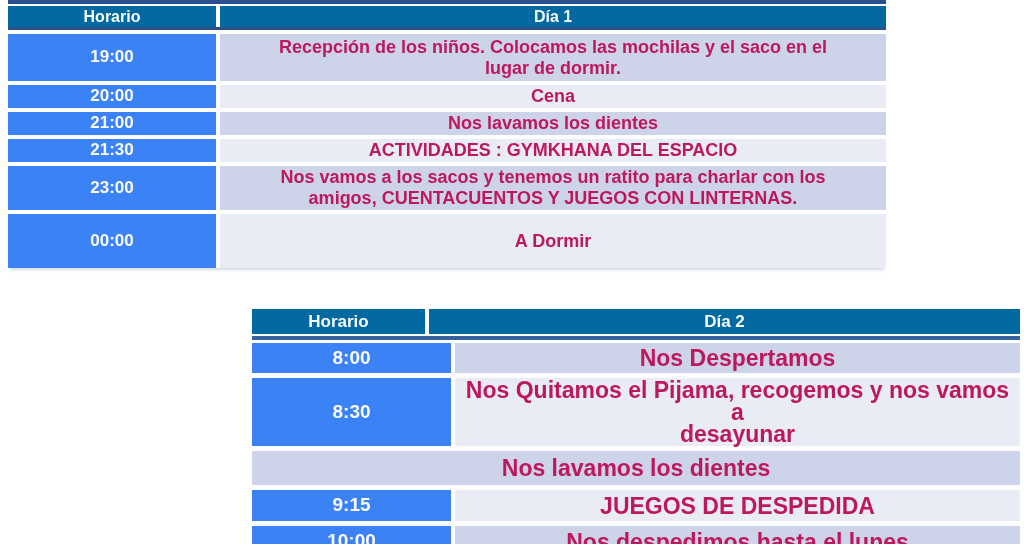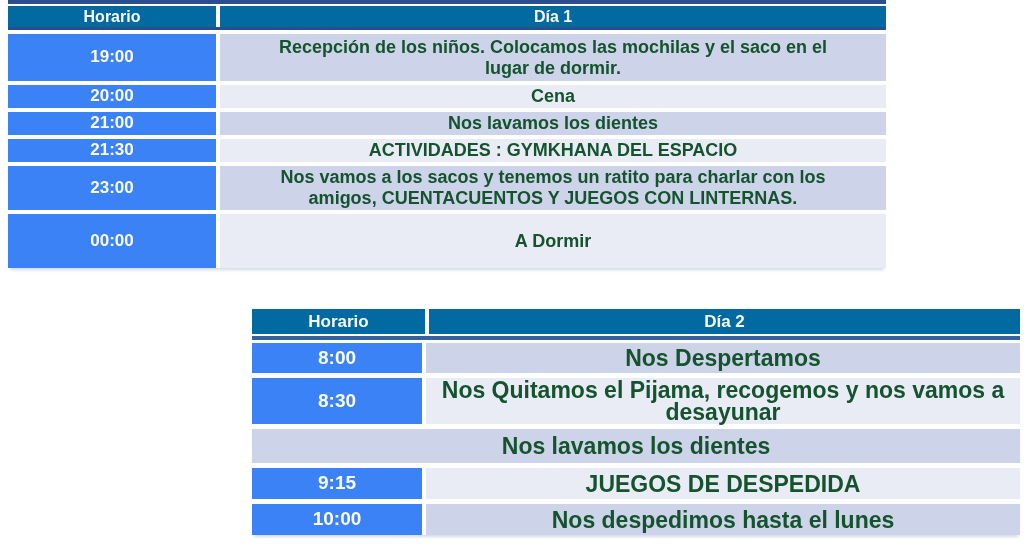--- a/index.html
+++ b/index.html
@@ -40,24 +40,24 @@
 
   .cell {
     display: flex; align-items: center; justify-content: center;
     text-align: center;
   }
   .time-cell {
     background: #3b82f6; color: #fbfcfe;
     flex: 0 0 auto;
   }
   #t1 .time-cell { width: 208px; font-size: 17px; line-height: 1.1; }
-  #t2 .time-cell { width: 170px; font-size: 19px; line-height: 1.1; text-align: center; }
+  #t2 .time-cell { width: 199px; font-size: 19px; line-height: 1.1; text-align: center; }
   .act-cell {
     flex: 1 1 auto;
-    color: #14532d;
+    color: #be185d;
     padding: 1px 8px;
     white-space: pre-line;
   }
   #t1 .act-cell { font-size: 18px; line-height: 21px; }
   #t2 .act-cell { font-size: 23px; line-height: 22px; }
 
   
   .rows .row:nth-child(odd)  .act-cell { background: #cdd3e8; }
   .rows .row:nth-child(even) .act-cell { background: #e9ebf5; }
 

